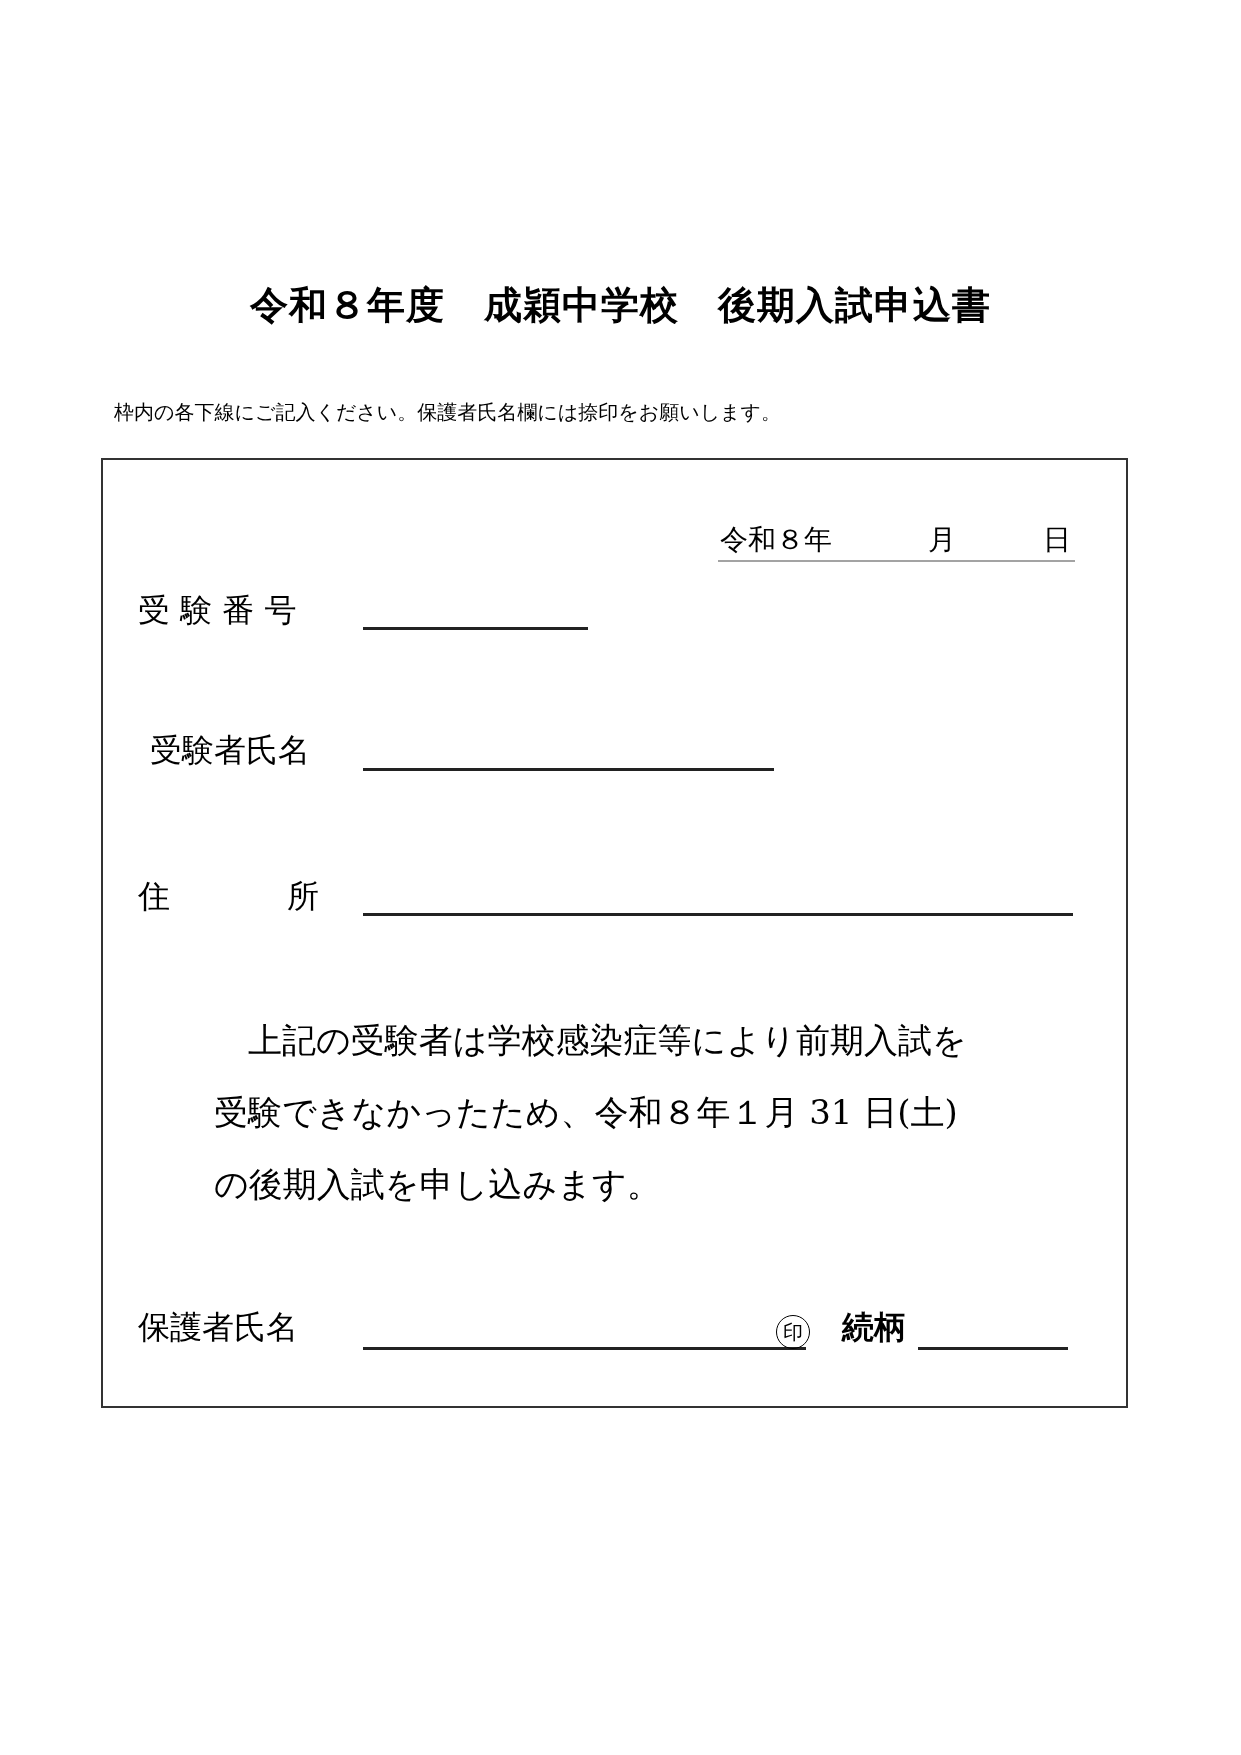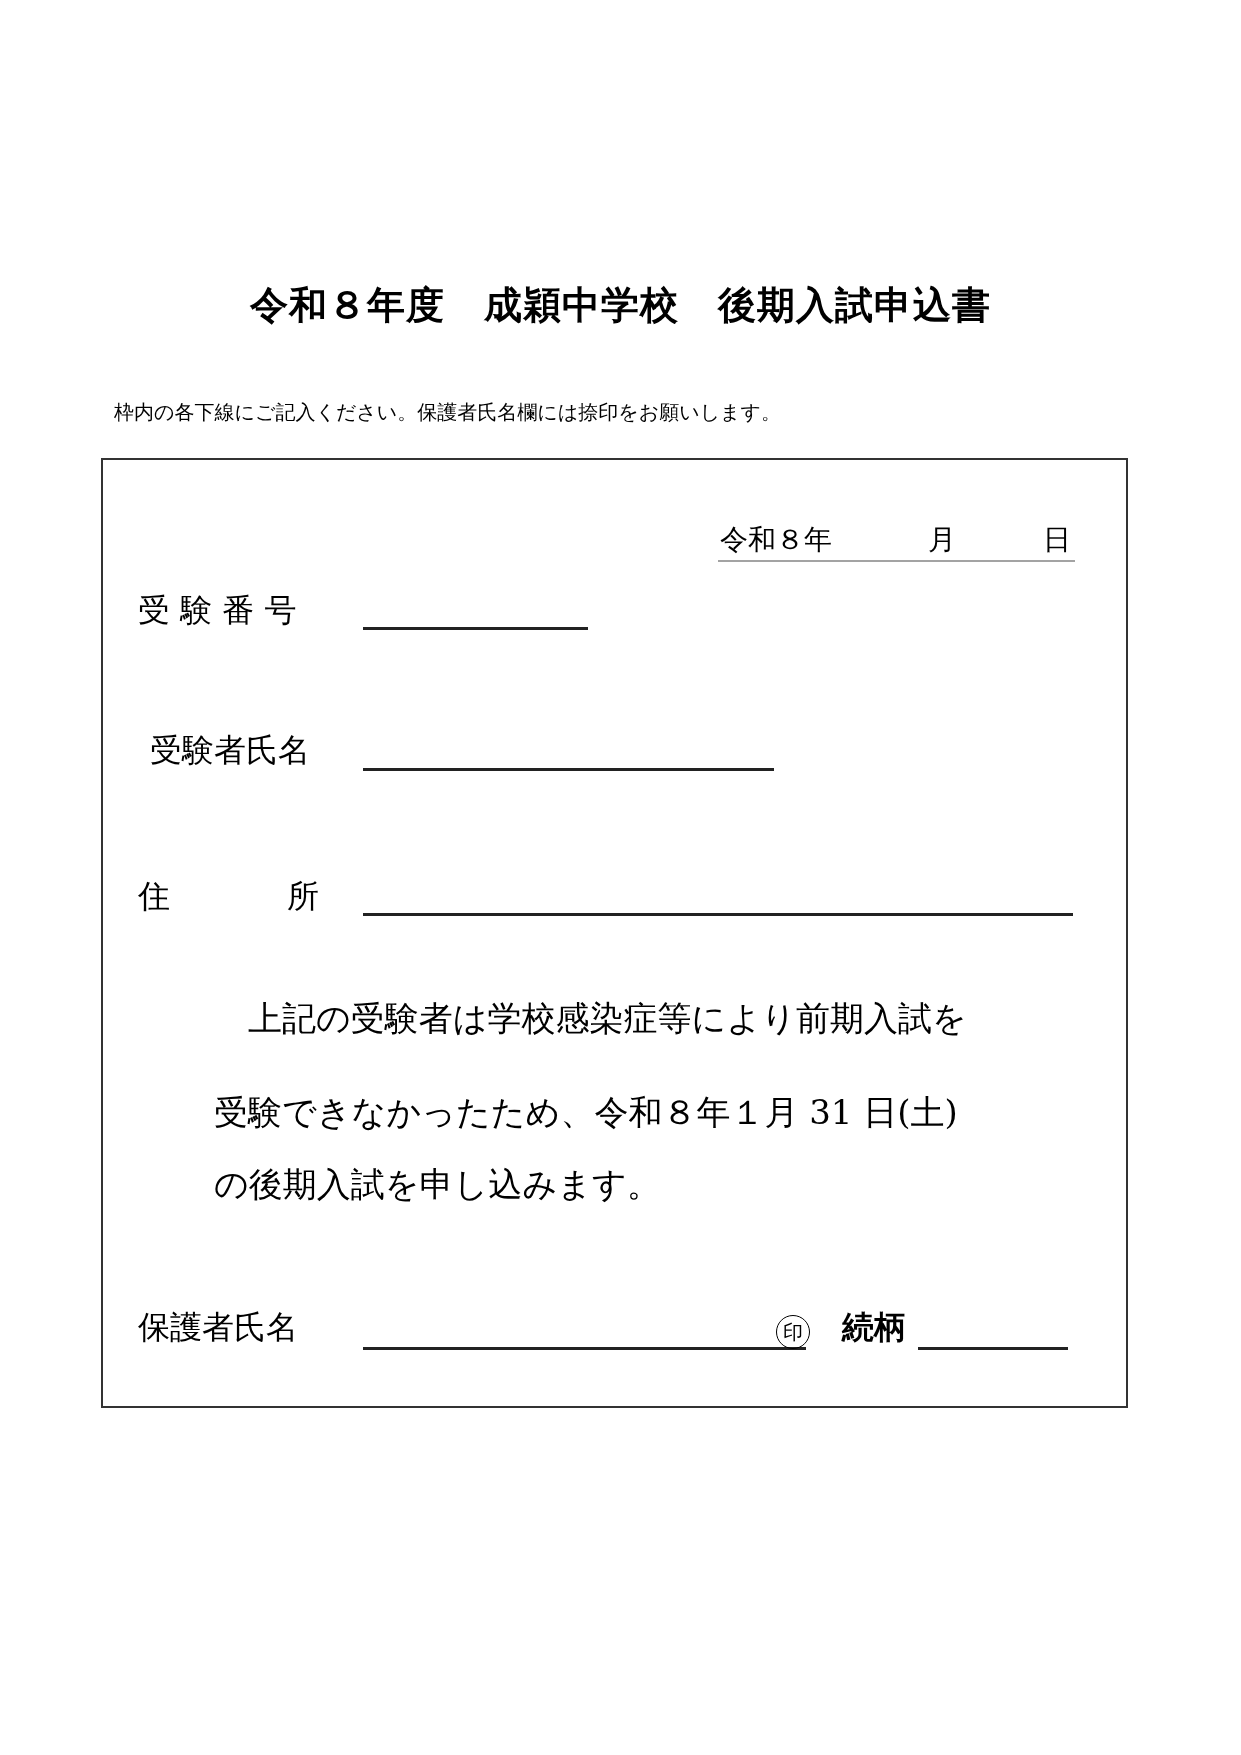--- a/index.html
+++ b/index.html
@@ -105,21 +105,21 @@
 <div class="label" style="left:138px; top:590px;">受 験 番 号</div>
 <div class="line" style="left:363px; top:627px; width:225px;"></div>
 
 <div class="label" style="left:138px; top:730px;margin-left:12px;">受験者氏名</div>
 <div class="line" style="left:363px; top:768px; width:411px;"></div>
 
 <div class="label" style="left:138px; top:876px;">住</div>
 <div class="label" style="left:287px; top:876px;">所</div>
 <div class="line" style="left:363px; top:913px; width:710px;"></div>
 
-<div class="para" style="left:214px; top:998px;">　上記の受験者は学校感染症等により前期入試を</div>
+<div class="para" style="left:214px; top:1020px;">　上記の受験者は学校感染症等により前期入試を</div>
 <div class="para" style="left:214px; top:1092px;">受験できなかったため、令和８年１月 31 日(土)</div>
 <div class="para" style="left:214px; top:1164px;">の後期入試を申し込みます。</div>
 
 <div class="label" style="left:138px; top:1307px;">保護者氏名</div>
 <div class="line" style="left:363px; top:1347px; width:443px;"></div>
 <div class="seal">印</div>
 <div class="label" style="left:842px; top:1307px;font-weight:bold;">続柄</div>
 <div class="line" style="left:918px; top:1347px; width:150px;"></div>
 
 </body></html>

